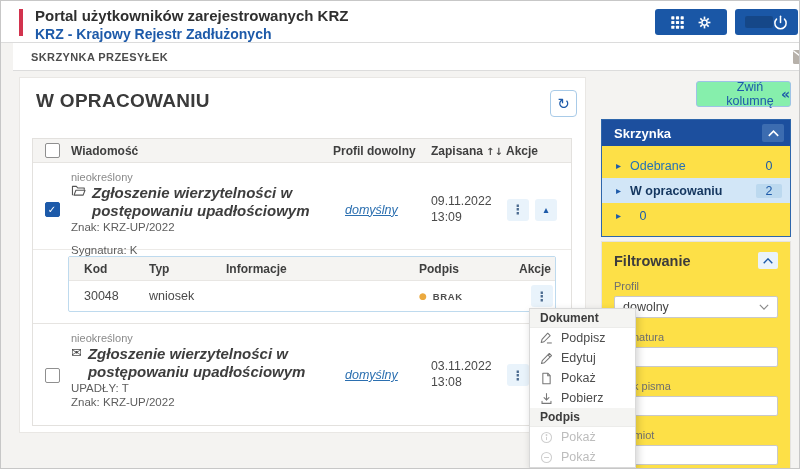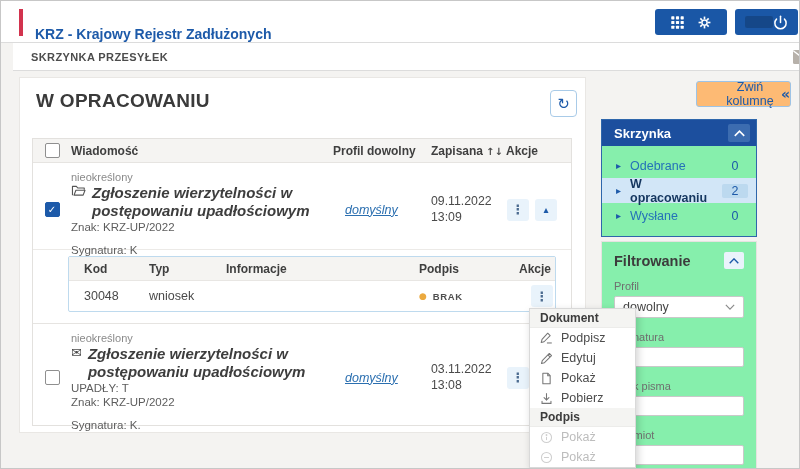--- a/index.html
+++ b/index.html
@@ -62,24 +62,24 @@
   .sub-row { height:30px; font-size:12.5px; color:#4a4a4a; }
   .pad1 { padding-left:15px; }
   .podpis-val { display:flex; align-items:center; gap:6px; }
   .status-dot { color:#eba93f; font-size:9px; line-height:1; }
   .brak { font-size:9.5px; font-weight:bold; color:#4f4f4f; letter-spacing:.6px; }
   .sub-akcje { justify-self:end; margin-right:2px; }
 
   .row2 { border-bottom:none; }
 
   
-  .collapse-col-btn { position:absolute; left:695px; top:80px; width:95px; height:26px; background:#fdba74; border:1px solid #9dc3e6; border-radius:3px; color:#1d5aa9; font-size:12.5px; display:flex; align-items:center; justify-content:center; cursor:pointer; font-family:"Liberation Sans",sans-serif;padding-left:22px; }
+  .collapse-col-btn { position:absolute; left:695px; top:80px; width:95px; height:26px; background:#86efac; border:1px solid #9dc3e6; border-radius:3px; color:#1d5aa9; font-size:12.5px; display:flex; align-items:center; justify-content:center; cursor:pointer; font-family:"Liberation Sans",sans-serif;padding-left:22px; }
   .dbl-chev { font-size:14px; font-weight:bold; line-height:1; }
 
-  .panel { position:absolute; left:600px; width:156px; background:#86efac; }
+  .panel { position:absolute; left:600px; width:190px; background:#fde047; }
   .skrzynka-panel { top:118px; border:1px solid #2e66ab; }
   .panel-head-blue { height:26px; background:#1c4f9e; color:#fff; font-size:13px; font-weight:bold; display:flex; align-items:center; padding:0 6px 0 12px; justify-content:space-between; }
   .chev-btn-blue { width:22px; height:18px; background:#3c6cb0; border:none; border-radius:2px; display:flex; align-items:center; justify-content:center; cursor:pointer; }
   .box-items { padding:7px 0 8px; }
   .box-item { height:25px; display:flex; align-items:center; padding:0 8px 0 14px; cursor:pointer; }
   .box-item .arr { color:#1d5aa9; font-size:10px; margin-right:9px; }
   .box-item .lbl { font-size:12.5px; color:#2471b8; flex:1; }
   .box-item .cnt { font-size:12.5px; color:#1d5aa9; width:26px; text-align:center; border-radius:2px; }
   .box-item.active { background:#d2e6f7; }
   .box-item.active .lbl { color:#14365f; font-weight:bold; }
@@ -103,20 +103,21 @@
 
   svg { display:block; }
 </style>
 </head>
 <body>
 
 <div class="page">
 
   <div class="topbar">
     <div class="brand-accent"></div>
+    <div class="app-title">Portal użytkowników zarejestrowanych KRZ</div>
     <div class="app-subtitle">KRZ - Krajowy Rejestr Zadłużonych</div>
 
     <button class="top-btn apps-btn">
       <span>
         <svg width="15" height="15" viewBox="0 0 24 24" fill="#fff">
           <rect x="2" y="2" width="5" height="5" rx="1"></rect>
             <rect x="9.5" y="2" width="5" height="5" rx="1"></rect>
             <rect x="17" y="2" width="5" height="5" rx="1"></rect>
           <rect x="2" y="9.5" width="5" height="5" rx="1"></rect>
             <rect x="9.5" y="9.5" width="5" height="5" rx="1"></rect>
@@ -246,21 +247,20 @@
             <span class="cb"></span>
           </span>
         <div class="msg-cell">
           <div class="kind">nieokreślony</div>
           <div class="subj">
             <span class="glyph env">✉</span>
             <span class="txt">Zgłoszenie wierzytelności w postępowaniu upadłościowym</span>
           </div>
           <div class="meta">UPADŁY: T</div>
           <div class="meta">Znak: KRZ-UP/2022</div>
-          <div class="sygn">Sygnatura: K.</div>
         </div>
         <span class="vcenter profil-link">domyślny</span>
         <div class="vcenter datecell">
           <div>03.11.2022</div>
             <div>13:08</div>
         </div>
         <div class="vcenter actions">
           <button class="icon-btn">
               <span class="glyph dots">⋮</span>
             </button>
@@ -289,21 +289,20 @@
         <span class="lbl">Odebrane</span>
         <span class="cnt">0</span>
       </div>
       <div class="box-item active">
         <span class="glyph arr">▸</span>
         <span class="lbl">W opracowaniu</span>
         <span class="cnt">2</span>
       </div>
       <div class="box-item">
         <span class="glyph arr">▸</span>
-        <span class="lbl">Wysłane</span>
         <span class="cnt">0</span>
       </div>
     </div>
   </div>
 
   <div class="panel filter-panel">
     <div class="filter-head">
       <span class="filter-title">Filtrowanie</span>
       <button class="chev-btn-light">
         <svg width="10" height="6" viewBox="0 0 14 8">

